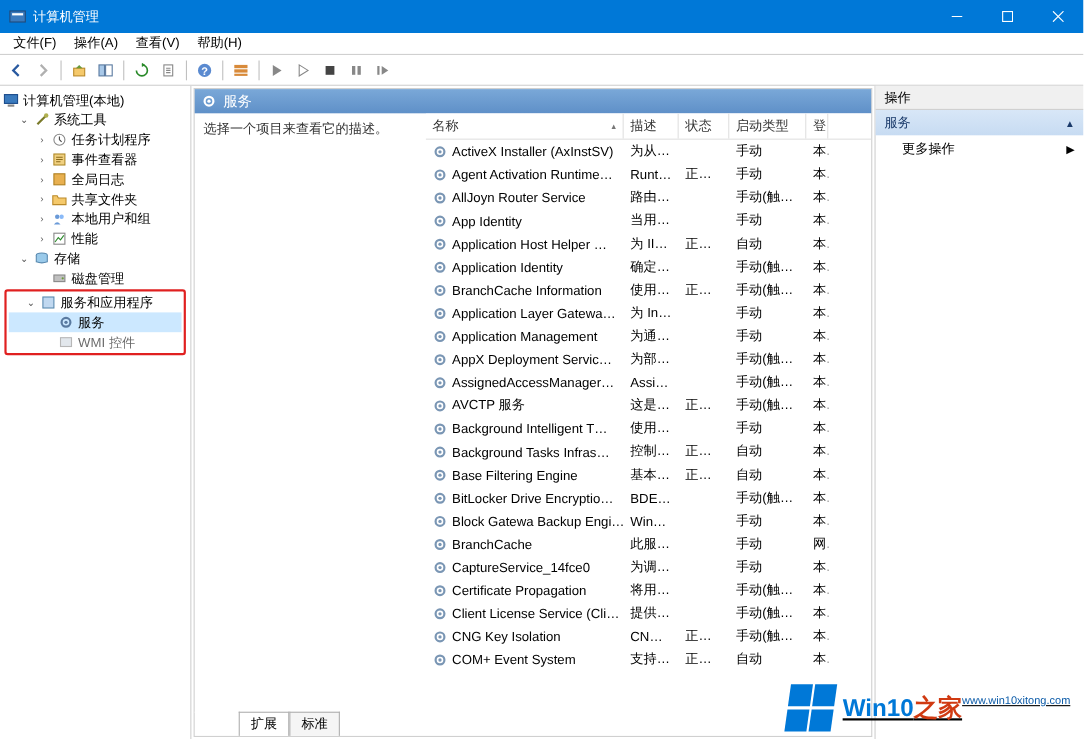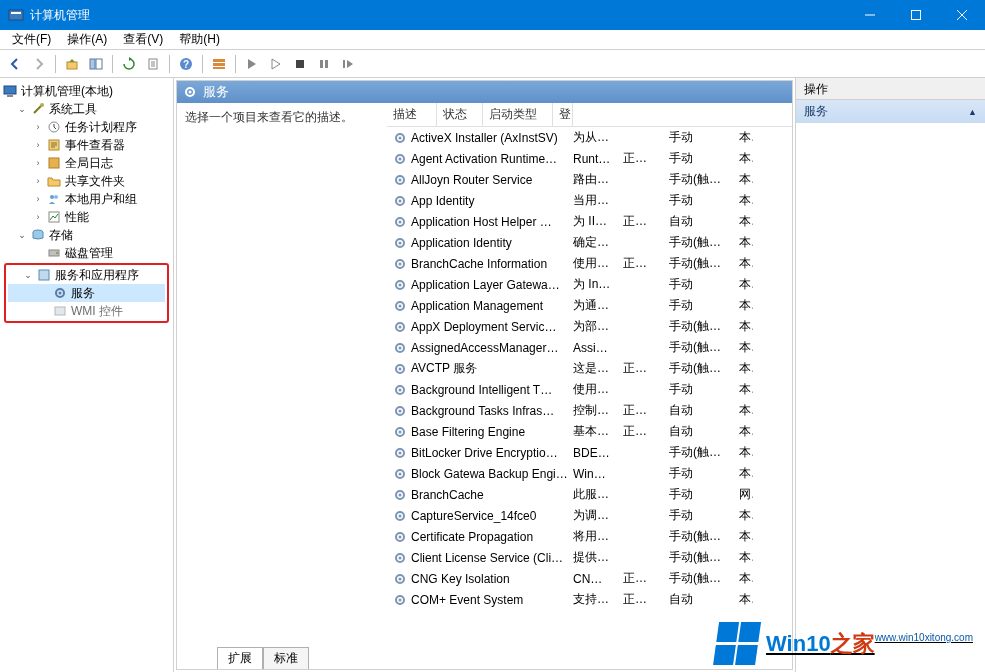--- a/index.html
+++ b/index.html
@@ -351,20 +351,24 @@
               </svg>
             </span>
           <span>服务</span>
         </div>
         <div class="svcbody">
           <div class="svcdesc">
             <div>选择一个项目来查看它的描述。</div>
           </div>
           <div class="svclist">
             <div class="svccols">
+              <div class="col c-name">
+                  <span>名称</span>
+                  <span class="colarrow">▴</span>
+                </div>
               <div class="col c-desc">描述</div>
               <div class="col c-state">状态</div>
               <div class="col c-start">启动类型</div>
               <div class="col c-logon">登</div>
             </div>
             <div class="svcrows" id="svcrows">
                 <div class="svcrow">
                   <div class="cell c-name">
                     <span class="gear">
                       <svg width="14" height="14">
@@ -719,20 +723,24 @@
       </div>
     </div>
   </div>
 
   <div class="actions">
     <div class="ahdr">操作</div>
     <div class="asec">
       <span>服务</span>
       <span class="tri">▲</span>
     </div>
+    <div class="aitem">
+      <span>更多操作</span>
+      <span class="aarrow">▶</span>
+    </div>
   </div>
 </div>
 
 <div class="watermark">
   <div class="winlogo">
       <div></div>
       <div></div>
       <div></div>
       <div></div>
     </div>

